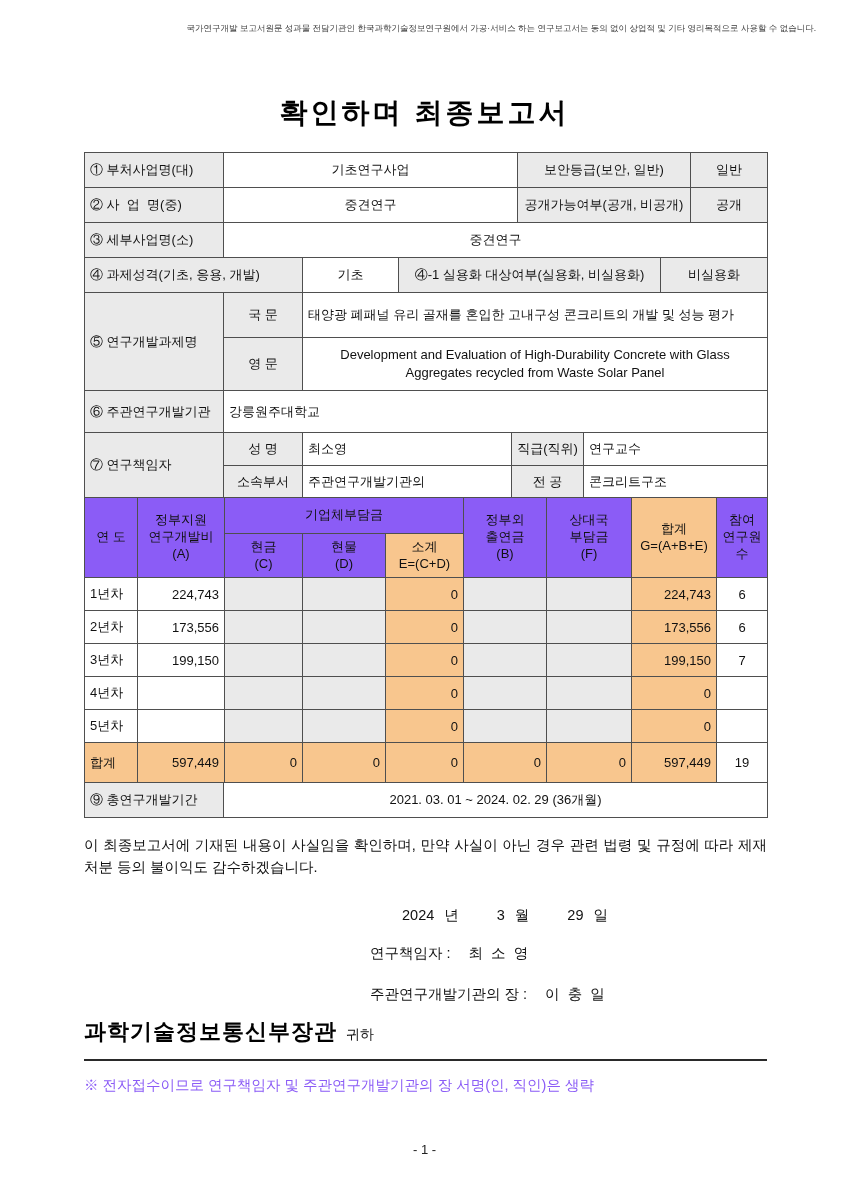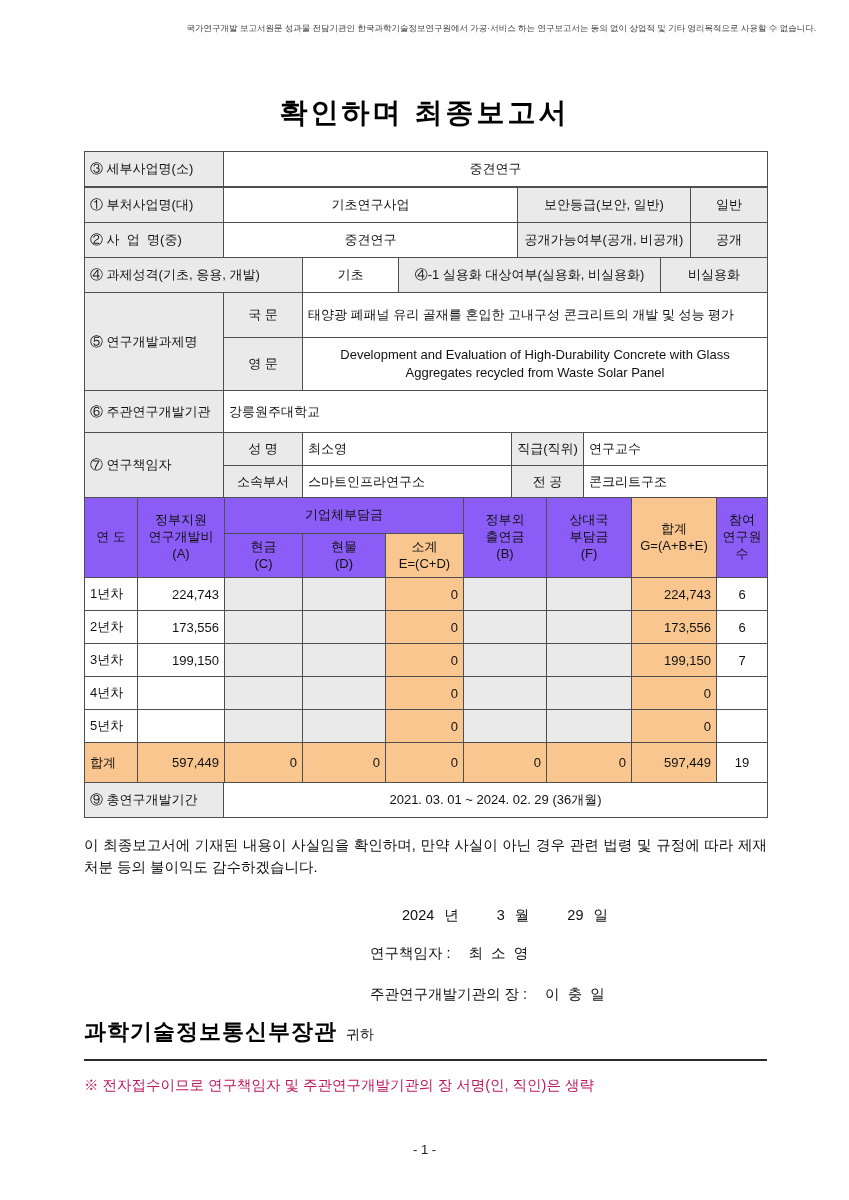--- a/index.html
+++ b/index.html
@@ -39,66 +39,66 @@
   .sig { font-size:14.5px; color:#111; }
   .sig-date { margin-top:27px; padding-left:318px; }
   .sig-date .gap1 { margin-right:10px; }
   .sig-date .gap2 { margin-right:38px; }
   .sig-row1 { margin-top:19px; padding-left:286px; }
   .sig-row2 { margin-top:22px; padding-left:286px; }
   .sig-name { margin-left:18px; white-space:pre-wrap; }
   .minister-row { margin-top:13px; border-bottom:2px solid #2a2a2a; padding-bottom:12px; }
   .minister { font-size:22px; font-weight:bold; letter-spacing:1px; color:#000; }
   .honorific { font-size:14px; margin-left:9px; color:#111; }
-  .note { margin-top:15px; font-size:14.5px; color:#be185d; }
+  .note { margin-top:15px; font-size:14.5px; color:#8b5cf6; }
   .pageno { position:absolute; top:1142px; left:0; width:100%; text-align:center; font-size:13px; color:#222; }
 </style>
 </head>
 <body>
 
 <div class="sheet">
 
   <div class="disclaimer">국가연구개발 보고서원문 성과물 전담기관인 한국과학기술정보연구원에서 가공·서비스 하는 연구보고서는 동의 없이 상업적 및 기타 영리목적으로 사용할 수 없습니다.</div>
 
   <h1 class="title">확인하며 최종보고서</h1>
 
   <div class="content">
-
-    <table class="t">
-      <colgroup>
-          <col style="width:139px">
-          <col style="width:544px">
-        </colgroup>
-      <tbody>
-          <tr style="height:35px">
-        <td class="lab l">③ 세부사업명(소)</td>
-        <td class="c">중견연구</td>
-      </tr>
-    </tbody>
-      </table>
 
     <table class="t first">
       <colgroup>
           <col style="width:139px">
           <col style="width:294px">
           <col style="width:173px">
           <col style="width:77px">
         </colgroup>
       <tbody>
           <tr style="height:35px">
         <td class="lab l">① 부처사업명(대)</td>
         <td class="c">기초연구사업</td>
         <td class="lab c fit">보안등급(보안, 일반)</td>
         <td class="lab c">일반</td>
       </tr>
       <tr style="height:35px">
         <td class="lab l">② 사  업  명(중)</td>
         <td class="c">중견연구</td>
         <td class="lab c fit">공개가능여부(공개, 비공개)</td>
         <td class="lab c">공개</td>
+      </tr>
+    </tbody>
+      </table>
+
+    <table class="t">
+      <colgroup>
+          <col style="width:139px">
+          <col style="width:544px">
+        </colgroup>
+      <tbody>
+          <tr style="height:35px">
+        <td class="lab l">③ 세부사업명(소)</td>
+        <td class="c">중견연구</td>
       </tr>
     </tbody>
       </table>
 
     <table class="t">
       <colgroup>
           <col style="width:218px">
           <col style="width:96px">
           <col style="width:262px">
           <col style="width:107px">
@@ -156,21 +156,21 @@
       <tbody>
           <tr style="height:33px">
         <td class="lab l" rowspan="2">⑦ 연구책임자</td>
         <td class="lab c">성 명</td>
         <td class="l">최소영</td>
         <td class="lab c fit2">직급(직위)</td>
         <td class="l">연구교수</td>
       </tr>
       <tr style="height:32px">
         <td class="lab c">소속부서</td>
-        <td class="l">스마트인프라연구소</td>
+        <td class="l">주관연구개발기관의</td>
         <td class="lab c">전 공</td>
         <td class="l">콘크리트구조</td>
       </tr>
     </tbody>
       </table>
 
 
     <table class="t">
       <colgroup>
         <col style="width:53px">

